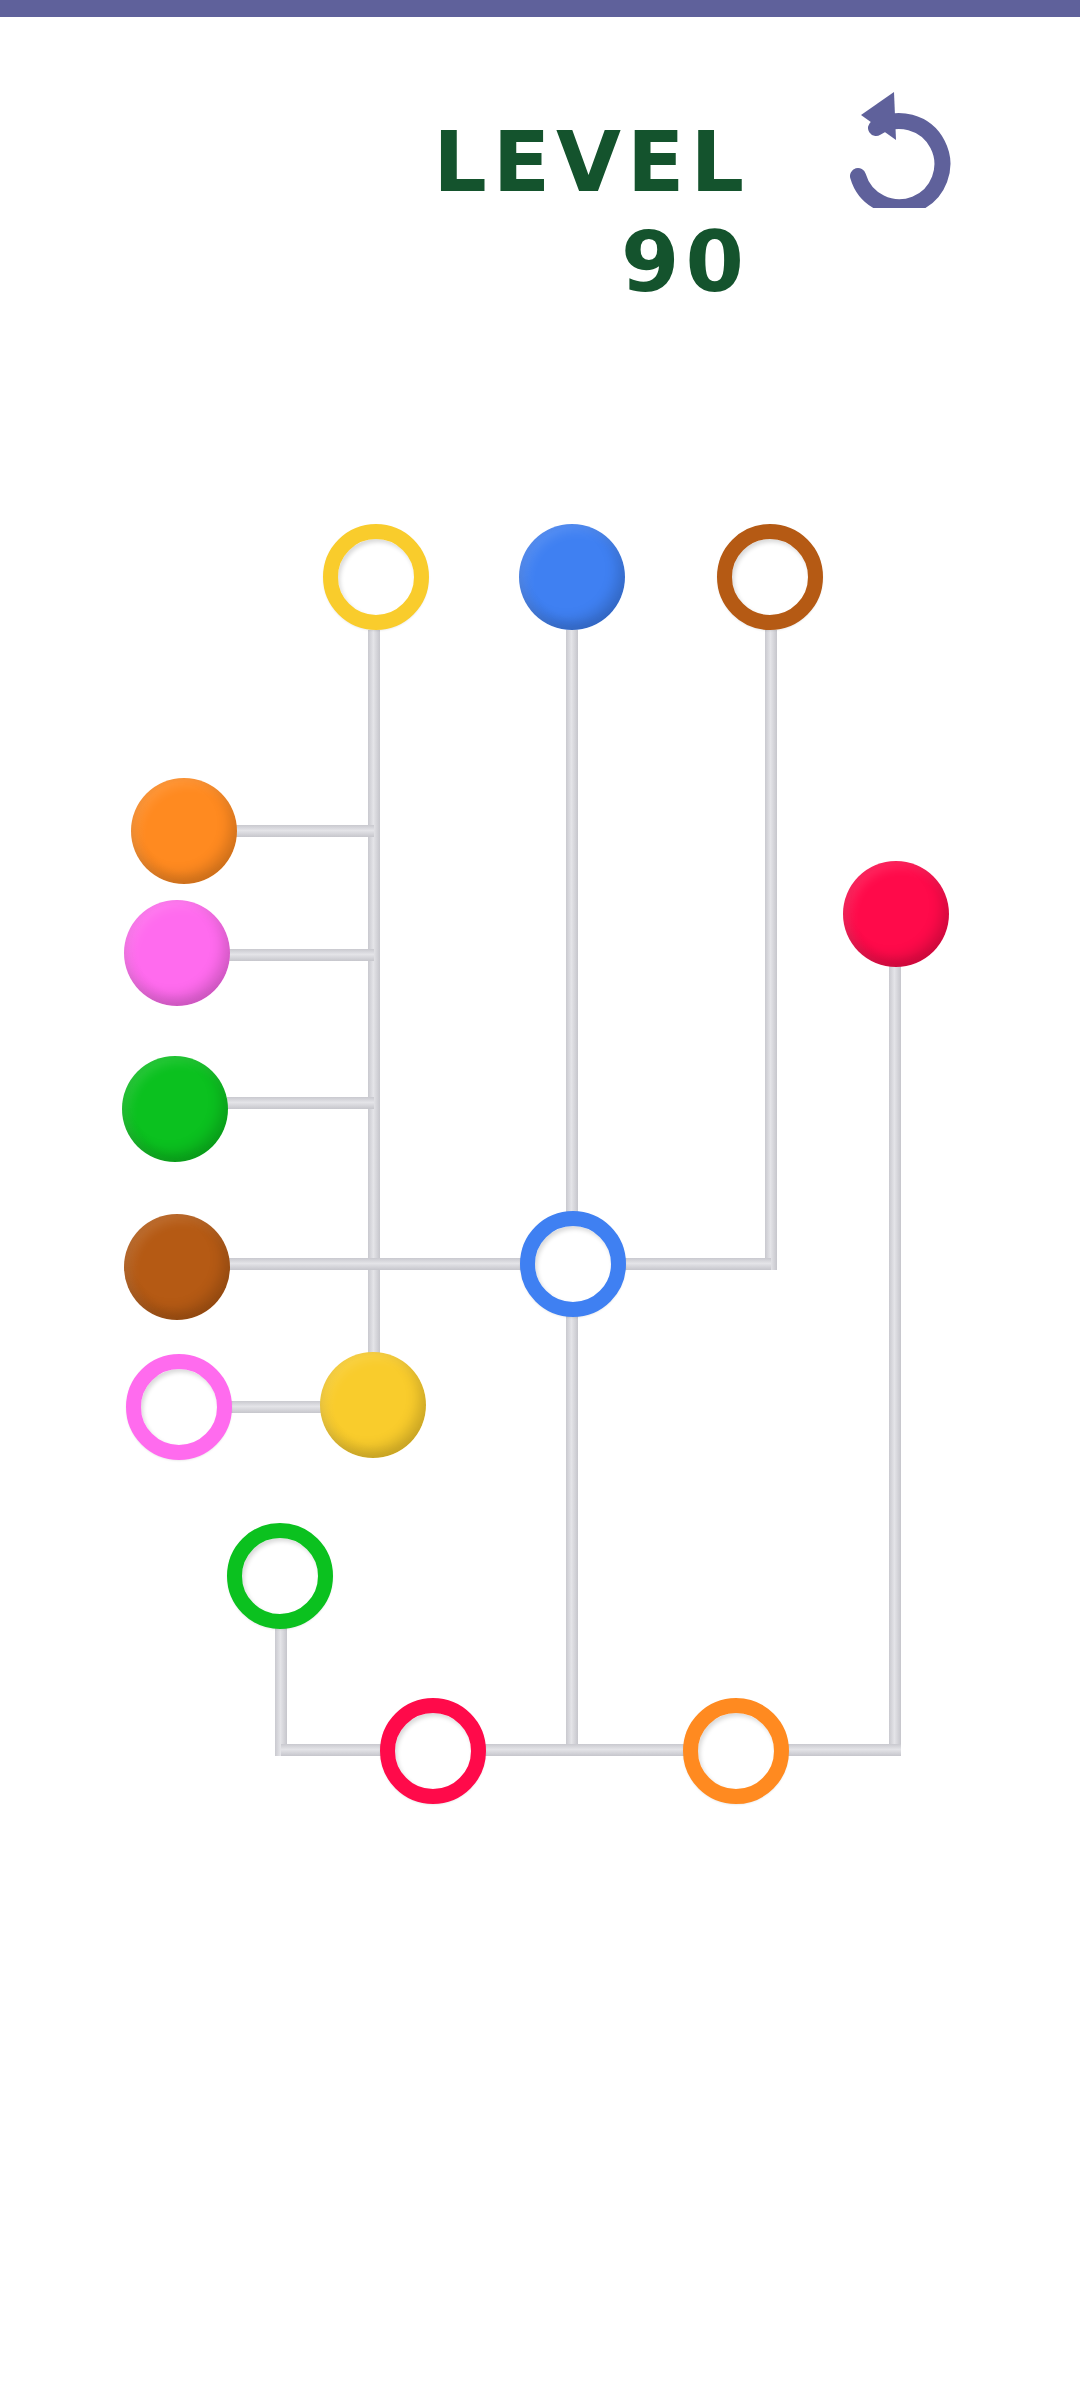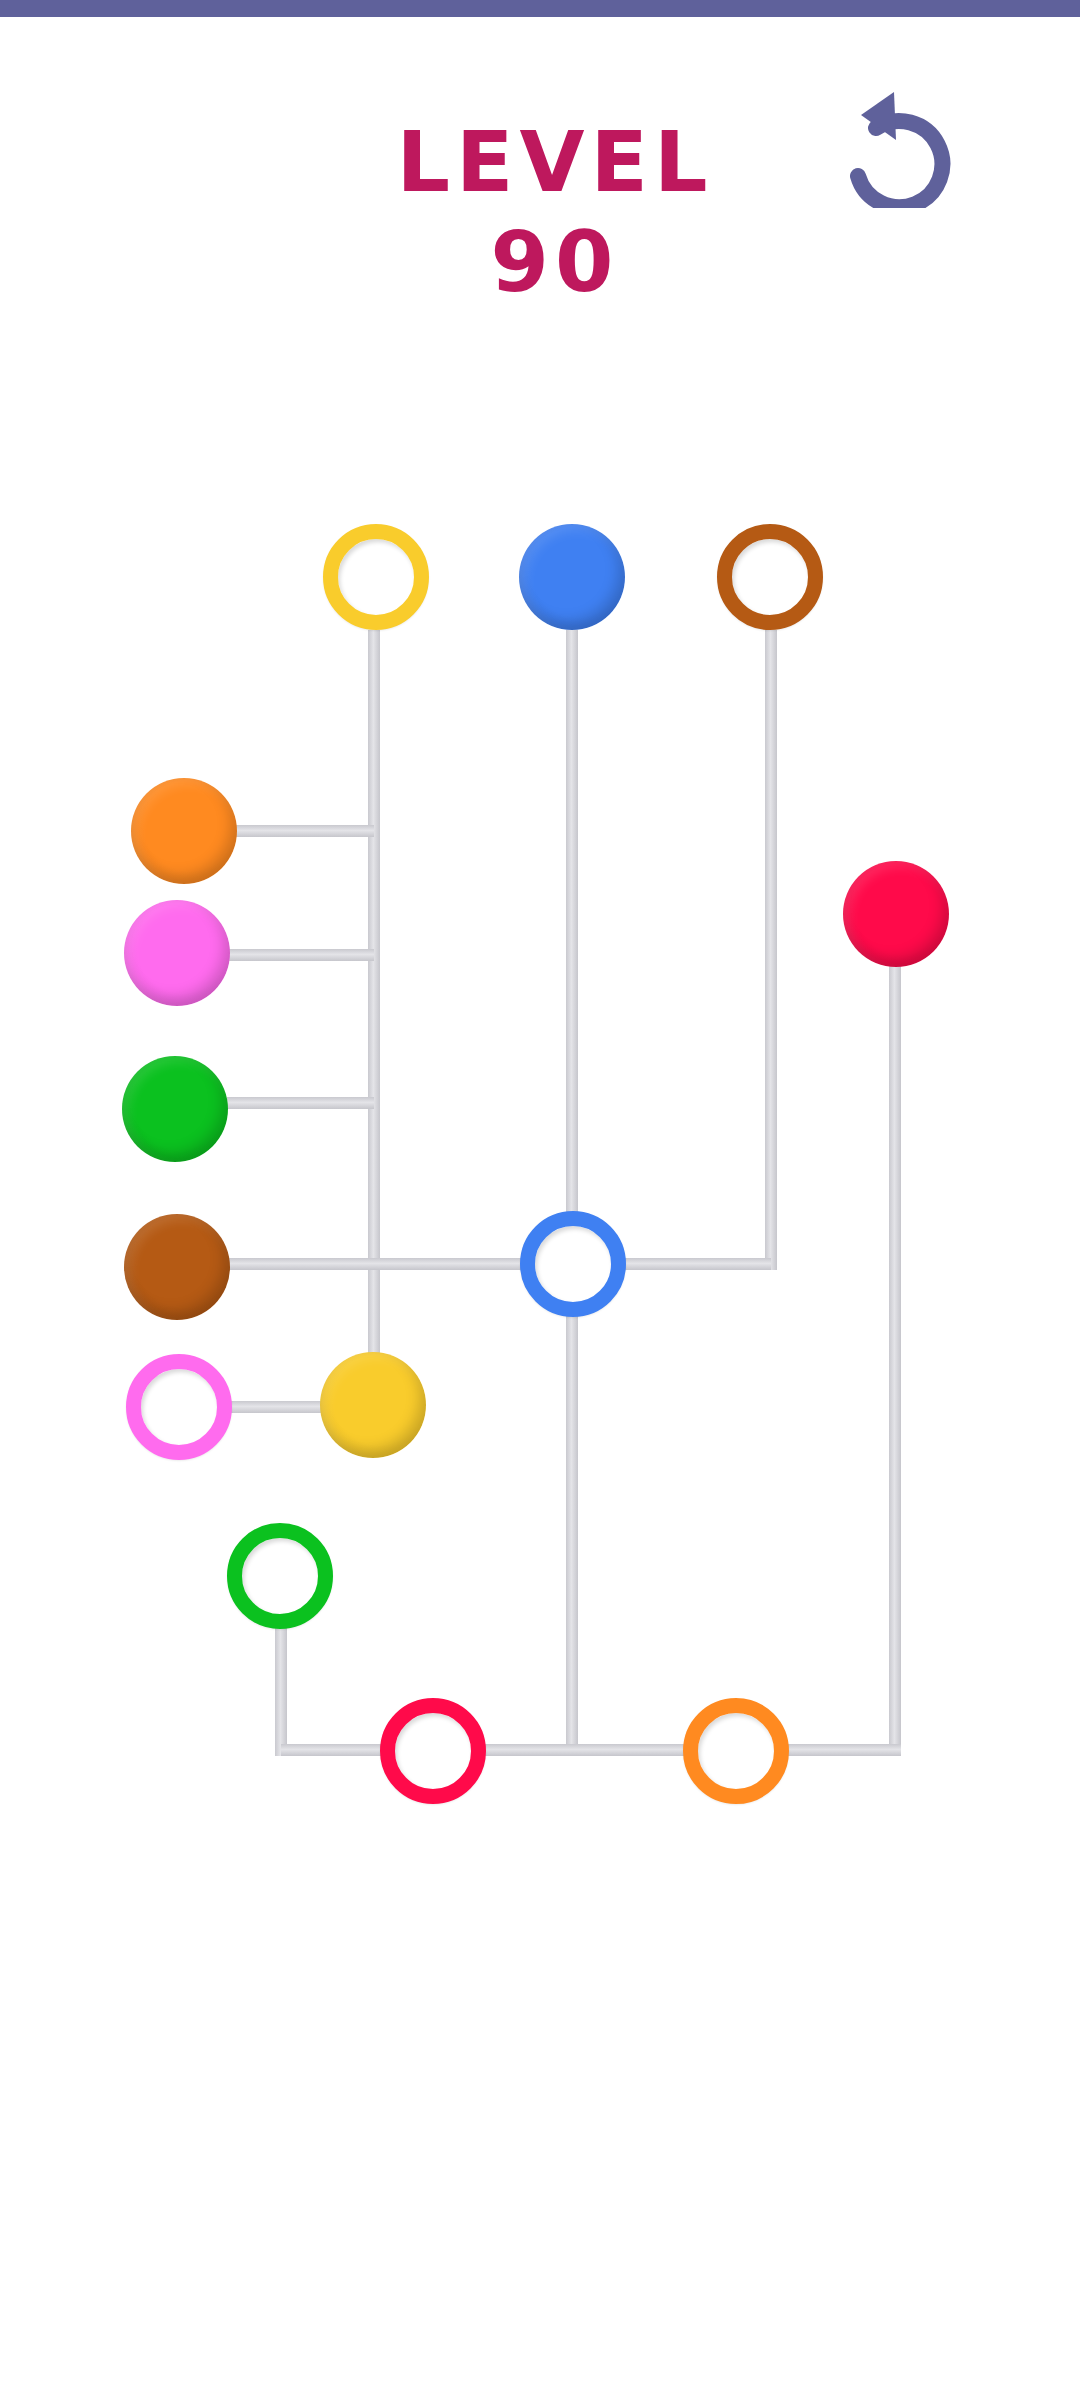--- a/index.html
+++ b/index.html
@@ -1,18 +1,18 @@
 <!DOCTYPE html>
 <html><head>
 <meta charset="utf-8">
 <style>
   html, body { margin:0; padding:0; }
   body { width:1080px; height:2400px; background:#ffffff; position:relative; overflow:hidden; font-family:"DejaVu Sans", sans-serif; }
   .topbar { position:absolute; left:0; top:0; width:1080px; height:17px; background:#5F619B; }
-  .title { position:absolute; left:360px; top:112px; width:390px; text-align:center; color:#be185d; font-weight:bold; font-size:84px; letter-spacing:6px; line-height:100px; font-family:"DejaVu Sans", sans-serif; }
+  .title { position:absolute; left:360px; top:112px; width:390px; text-align:right; color:#14532d; font-weight:bold; font-size:84px; letter-spacing:6px; line-height:100px; font-family:"DejaVu Sans", sans-serif; }
   .restart { position:absolute; left:848px; top:88px; width:110px; height:120px; cursor:pointer; }
   .board { position:absolute; left:0; top:0; width:1080px; height:2400px; }
   .pipe { position:absolute; background:linear-gradient(90deg,#c9c9cf 0%,#e4e4e8 45%,#c6c6cc 100%); }
   .pipe.h { height:12px; background:linear-gradient(180deg,#c9c9cf 0%,#e4e4e8 45%,#c6c6cc 100%); }
   .pipe.v { width:12px; }
   .node { position:absolute; width:106px; height:106px; border-radius:50%; box-sizing:border-box; cursor:pointer; }
   .ball { box-shadow: inset -6px -8px 14px rgba(0,0,0,0.18), inset 6px 6px 12px rgba(255,255,255,0.12); }
   .ring { background:#ffffff; border-width:15px; border-style:solid; box-shadow: inset 2px 3px 4px rgba(0,0,0,0.15), 0 1px 2px rgba(0,0,0,0.08); }
 </style>
 </head>

